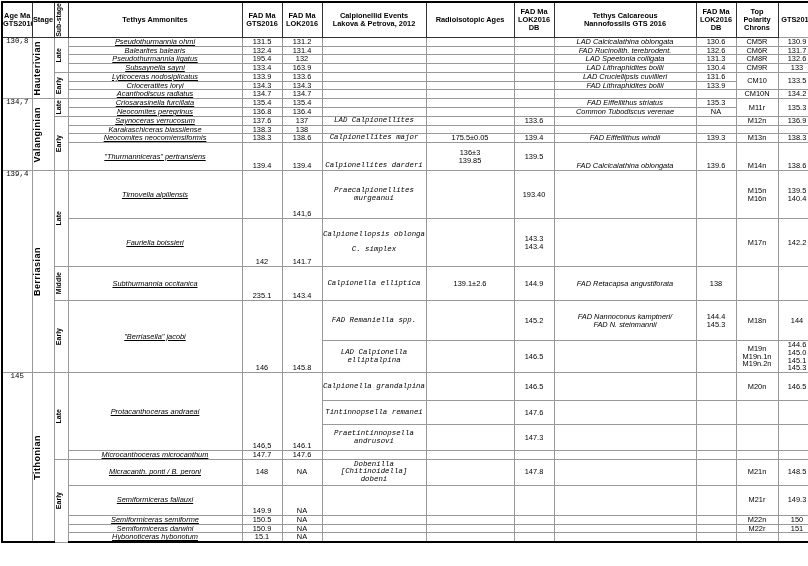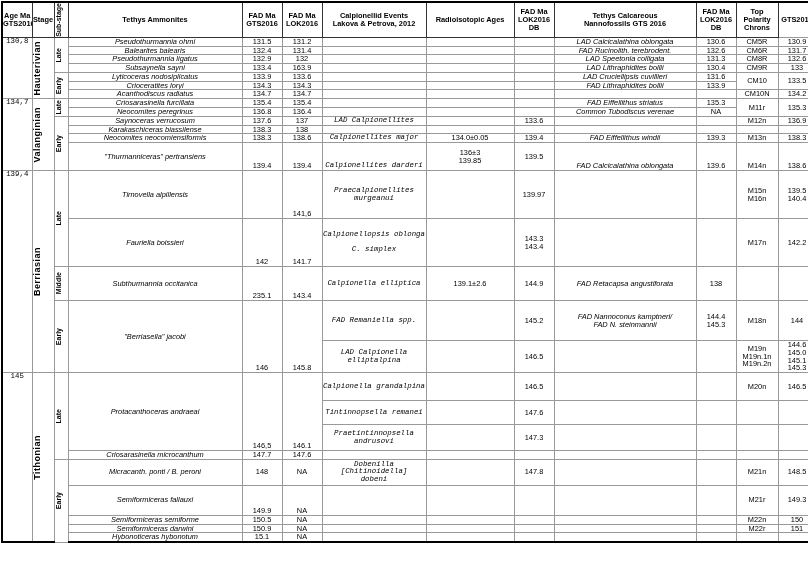--- a/index.html
+++ b/index.html
@@ -9,21 +9,21 @@
   table.strat td,table.strat th{border:1px solid #999;padding:0;font-size:7.4px;line-height:1.05;text-align:center;vertical-align:middle;overflow:hidden;}
   .hdr{font-weight:bold;font-size:7.4px;line-height:1.12;padding:2px 1px;background:#fff;border:1px solid #333 !important;}
   .thick-l{border-left:2px solid #000 !important;}
   .thick-t{border-top:2px solid #000 !important;}
   .thick-b{border-bottom:2px solid #000 !important;}
   .vert{writing-mode:vertical-rl;transform:rotate(180deg);white-space:nowrap;font-weight:bold;font-size:9px;letter-spacing:.5px;}
   .vert.small{font-size:7px;font-weight:bold;letter-spacing:0;}
   .ital{font-style:italic;}
   .age{font-size:7.4px;text-align:left;padding-left:2px;vertical-align:top;font-family:Liberation Mono, monospace;}
   .num{font-size:7.3px;}
-  .amm{font-style:italic;font-size:7.6px;}
+  .amm{font-style:italic;font-size:7.6px;text-decoration:underline;}
   .nanno{font-size:7.2px;}
   .calp{font-size:7.2px;font-family:Liberation Mono, monospace;}
   .chron{font-size:7.2px;}
   .left{text-align:left;padding-left:3px;}
 </style>
 </head>
 <body>
 
 <div id="sheet">
 <table class="strat">
@@ -106,21 +106,21 @@
     <td class="num"></td>
     <td class="num"></td>
     <td class="nanno ital">FAD Rucinolith. terebrodent.</td>
     <td class="num">132.6</td>
     <td class="chron">CM6R</td>
     <td class="num">131.7</td>
 
   </tr>
   <tr>
     <td class="amm">Pseudothurmannia ligatus</td>
-    <td class="num">132.9</td>
+    <td class="num">195.4</td>
     <td class="num">132</td>
     <td class="calp"></td>
     <td class="num"></td>
     <td class="num"></td>
     <td class="nanno ital">LAD Speetonia colligata</td>
     <td class="num">131.3</td>
     <td class="chron">CM8R</td>
     <td class="num">132.6</td>
 
   </tr>
@@ -234,21 +234,21 @@
     <td class="num"></td>
     <td class="chron"></td>
     <td class="num"></td>
 
   </tr>
   <tr>
     <td class="amm">Neocomites neocomiensiformis</td>
     <td class="num">138.3</td>
     <td class="num">138.6</td>
     <td class="calp ital">Calpionellites major</td>
-    <td class="num">134.0±0.05</td>
+    <td class="num">175.5±0.05</td>
     <td class="num">139.4</td>
     <td class="nanno ital">FAD Eiffellithus windii</td>
     <td class="num">139.3</td>
     <td class="chron">M13n</td>
     <td class="num">138.3</td>
 
   </tr>
   <tr style="height:28px">
     <td class="amm">"Thurmanniceras" pertransiens</td>
     <td class="num" style="vertical-align:bottom">139.4</td>
@@ -270,21 +270,21 @@
             <div class="vert">Berriasian</div>
           </td>
     <td rowspan="2">
             <div class="vert small">Late</div>
           </td>
     <td class="amm">Tirnovella alpillensis</td>
     <td class="num"></td>
     <td class="num" style="vertical-align:bottom">141,6</td>
     <td class="calp ital" style="white-space:pre-line">Praecalpionellites murgeanui</td>
     <td class="num"></td>
-    <td class="num">139.97</td>
+    <td class="num">193.40</td>
     <td class="nanno ital"></td>
     <td class="num"></td>
     <td class="chron" style="white-space:pre-line">M15n
 M16n</td>
     <td class="num" style="white-space:pre-line">139.5
 140.4</td>
 
   </tr>
   <tr style="height:48px">
     <td class="amm">Fauriella boissieri</td>
@@ -388,21 +388,21 @@
 andrusovi</td>
     <td class="num"></td>
     <td class="num">147.3</td>
     <td class="nanno ital"></td>
     <td class="num"></td>
     <td class="chron"></td>
     <td class="num"></td>
 
   </tr>
   <tr>
-    <td class="amm">Criosarasinella microcanthum</td>
+    <td class="amm">Microcanthoceras microcanthum</td>
     <td class="num">147.7</td>
     <td class="num">147.6</td>
     <td class="calp"></td>
     <td class="num"></td>
     <td class="num"></td>
     <td class="nanno ital"></td>
     <td class="num"></td>
     <td class="chron"></td>
     <td class="num"></td>
 

